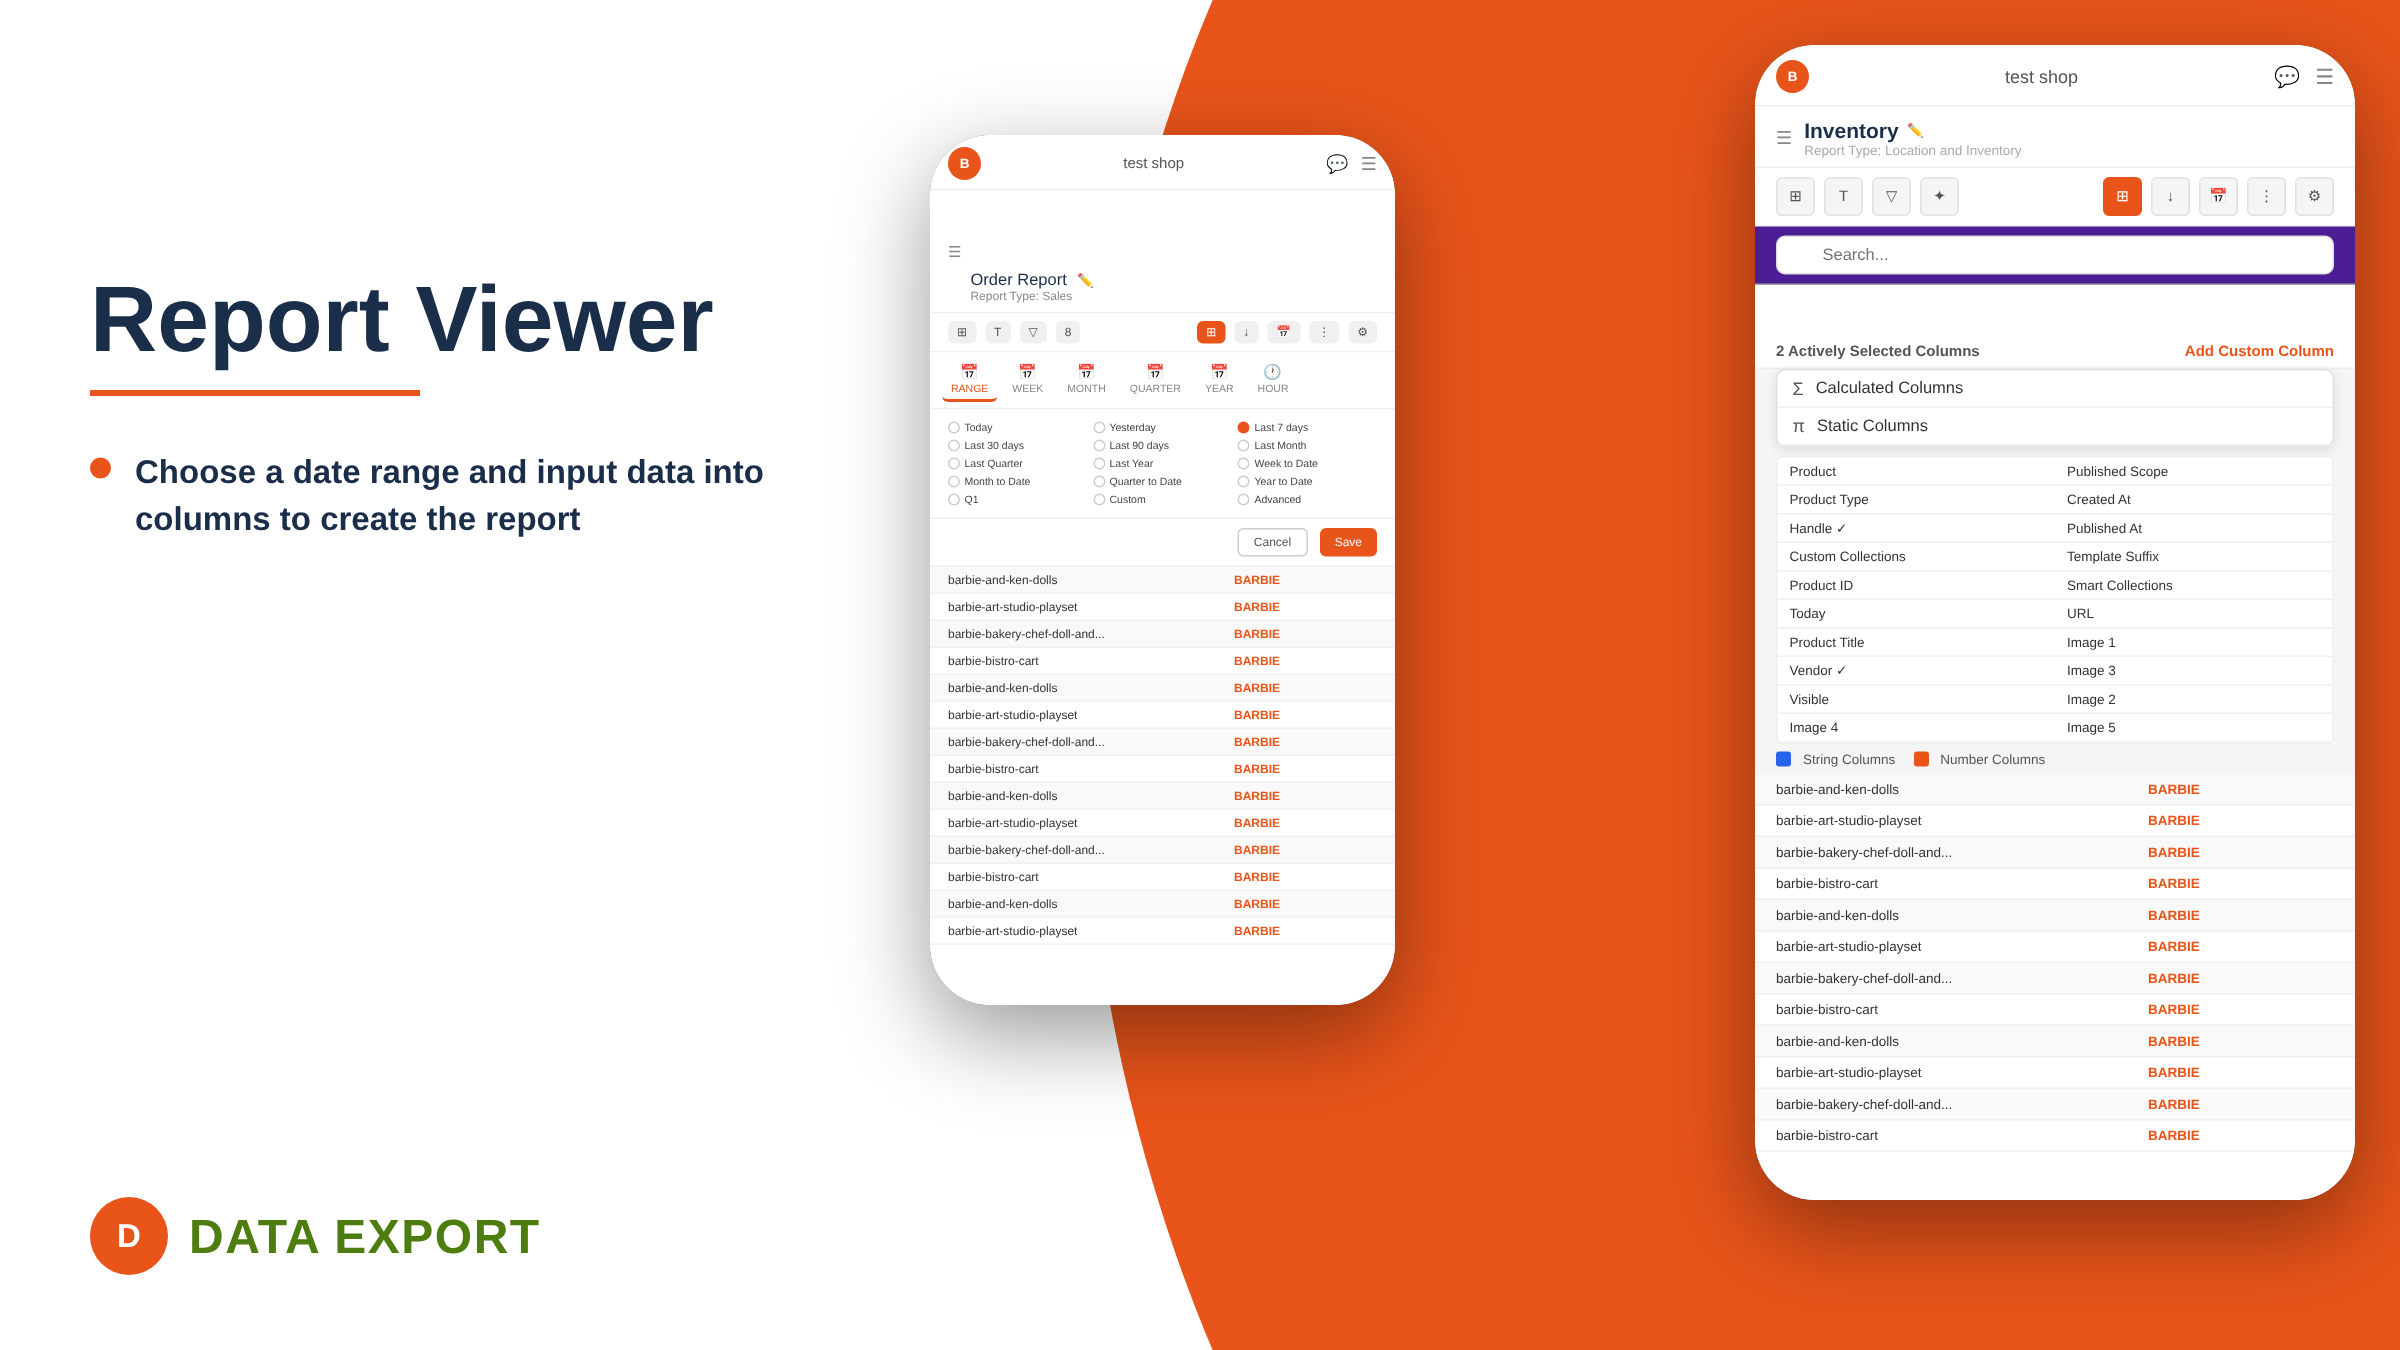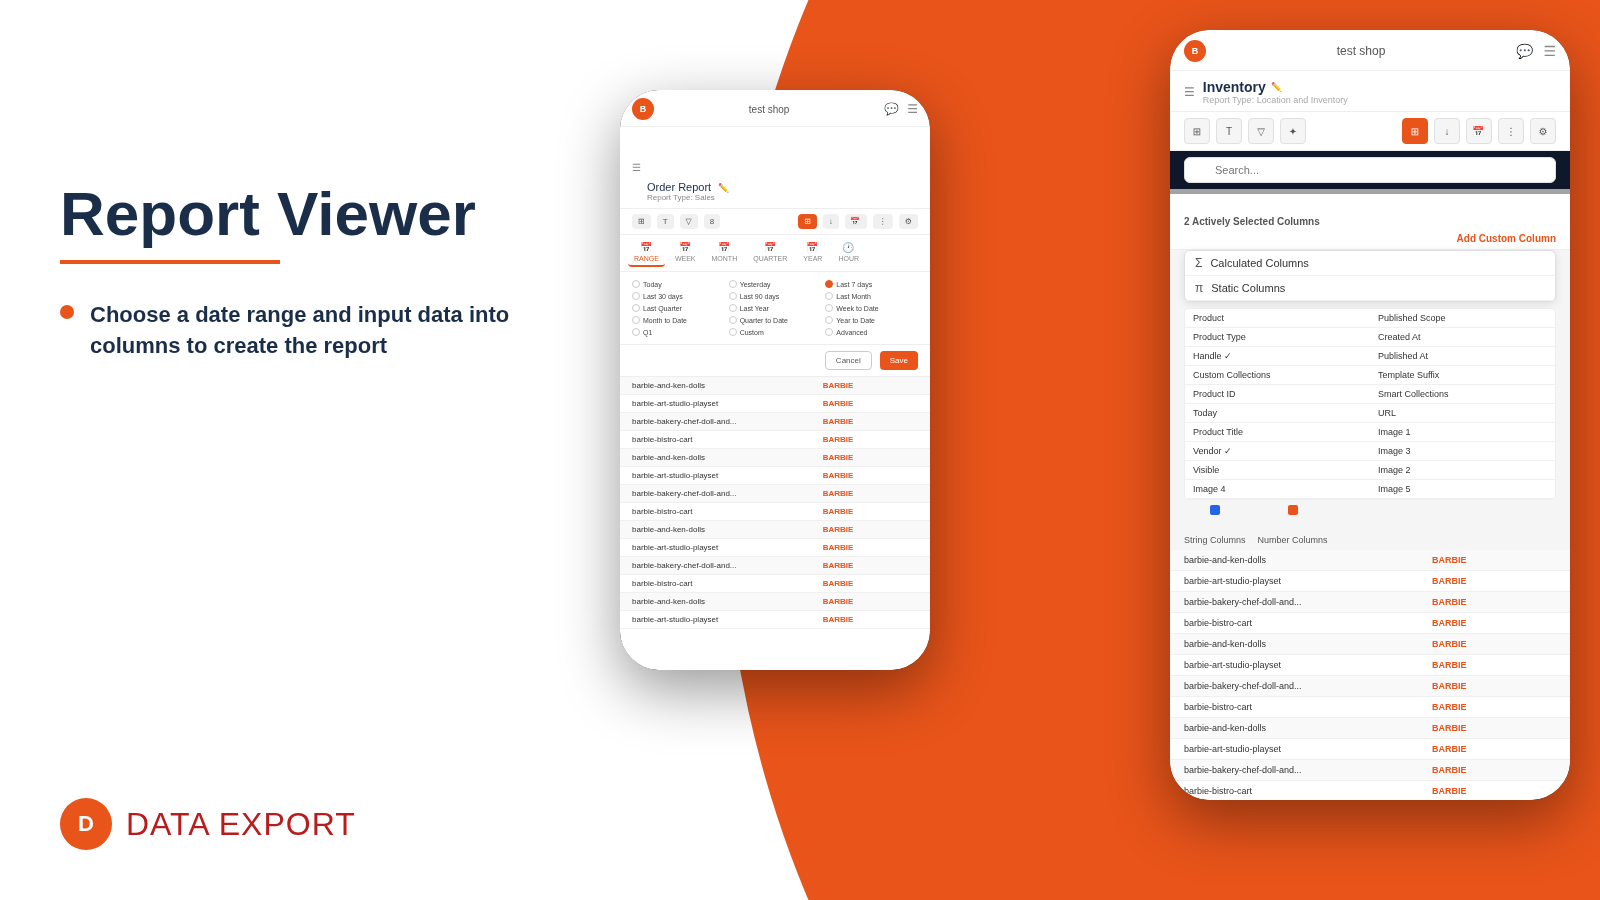--- a/index.html
+++ b/index.html
@@ -88,22 +88,22 @@
       display: flex;
       align-items: center;
       justify-content: center;
       color: white;
       font-size: 22px;
       font-weight: 900;
     }
 
     .brand-name {
       font-size: 32px;
-      font-weight: 400;
-      color: #b91c1c;
+      font-weight: 700;
+      color: #4d7c0f;
       letter-spacing: 1px;
       text-align: right;
     }
 
     
     .phones-container {
       position: absolute;
       right: 30px;
       top: 30px;
       width: 1000px;
@@ -417,23 +417,23 @@
       cursor: pointer;
     }
 
     .p2-tb-btn.red {
       background: #E8541A;
       color: white;
       border-color: #E8541A;
     }
 
     .p2-search-bar {
-      background: #0f172a;
+      background: #4c1d95;
       padding: 6px 14px;
-      border-bottom: 5px solid #a3a3a3;
+      border-bottom: 1px solid #a3a3a3;
     }
 
     .p2-search-input {
       width: 100%;
       border: 1.5px solid #e0e0e0;
       border-radius: 6px;
       padding: 6px 10px 6px 30px;
       font-size: 11px;
       color: #aaa;
       background: white;
@@ -451,21 +451,21 @@
       transform: translateY(-50%);
       color: #aaa;
       font-size: 11px;
     }
 
     .p2-col-header {
       background: white;
       padding: 5px 14px;
       display: flex;
       justify-content: space-between;
-      align-items: center;
+      align-items: flex-end;
       border-bottom: 1px solid #eee;
     }
 
     .p2-active-cols {
       font-size: 10px;
       color: #555;
     }
 
     .p2-active-cols span {
       color: #E8541A;
@@ -526,24 +526,23 @@
     .p2-legend {
       display: flex;
       gap: 12px;
       padding: 5px 14px;
       align-items: center;
     }
 
     .legend-item {
       display: flex;
       align-items: center;
-      gap: 20px;
+      gap: 8px;
       font-size: 9px;
       color: #555;
-      flex-direction: column;
     }
 
     .legend-dot-blue {
       width: 10px;
       height: 10px;
       border-radius: 2px;
       background: #2563eb;
     }
 
     .legend-dot-red {

